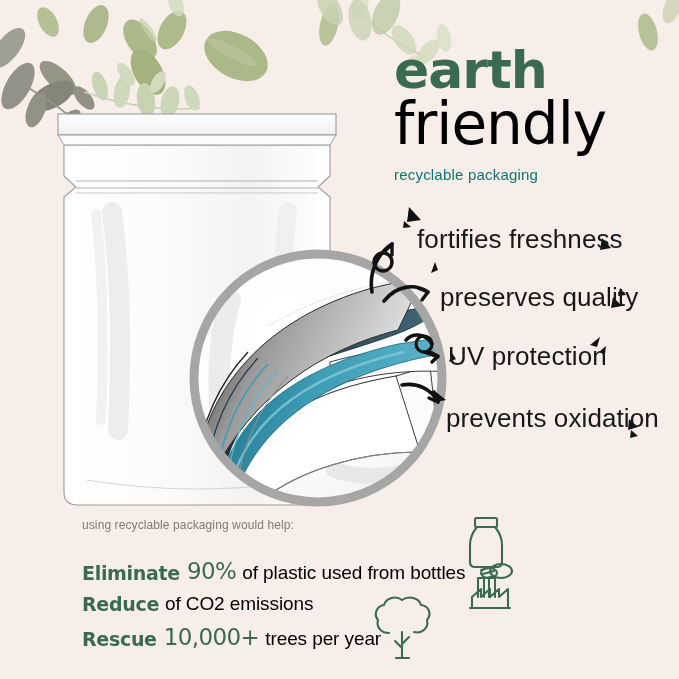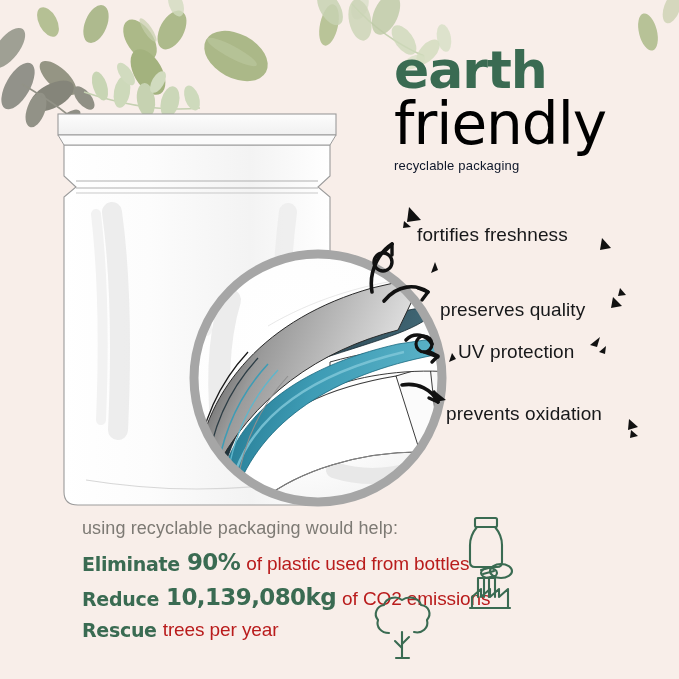--- a/index.html
+++ b/index.html
@@ -32,64 +32,64 @@
     font-weight:normal;
     font-size:58px;
     line-height:60px;
     letter-spacing:-1px;
     color:#000000;
     display:block;
     margin-top:-2px;
   }
   #title-sub{
     font-family:"Liberation Sans", sans-serif;
-    font-size:13px;
-    color:#0f172a;
+    font-size:15px;
+    color:#0f766e;
     display:block;
-    margin-top:4px;
+    margin-top:12px;
     letter-spacing:.2px;
   }
 
   
   .feature{
     position:absolute;
     font-family:"Liberation Sans", sans-serif;
-    font-size:19px;
+    font-size:26px;
     color:#17181a;
     white-space:nowrap;
     letter-spacing:.1px;
   }
   #feat-0{left:417px;top:224px;}
-  #feat-1{left:440px;top:299px;}
-  #feat-2{left:458px;top:341px;}
+  #feat-1{left:440px;top:282px;}
+  #feat-2{left:448px;top:341px;}
   #feat-3{left:446px;top:403px;text-align:center;}
 
   
   #stats{position:absolute;left:82px;top:518px;width:520px;}
   #stats-intro{
     font-family:"Liberation Sans", sans-serif;
-    font-size:18px;color:#7d7a74;letter-spacing:.1px;
-    margin-bottom:10px;
+    font-size:12px;color:#7d7a74;letter-spacing:.1px;
+    margin-bottom:26px;
   }
   .stat-row{
     display:flex;align-items:flex-end;
     margin-bottom:9px;white-space:nowrap;
   }
   .stat-verb{
     font-family:"DejaVu Sans", sans-serif;
     font-weight:bold;font-size:19px;color:#3a6b52;letter-spacing:-.3px;
   }
   .stat-value{
     font-family:"DejaVu Sans", sans-serif;
-    font-weight:bold;font-size:23px;color:#3a6b52;letter-spacing:-.6px;
+    font-weight:normal;font-size:23px;color:#3a6b52;letter-spacing:-.6px;
     margin-left:7px;
   }
   .stat-tail{
     font-family:"Liberation Sans", sans-serif;
-    font-size:19px;color:#b91c1c;letter-spacing:-.1px;
+    font-size:19px;color:#000000;letter-spacing:-.1px;
     margin-left:6px;
   }
 </style>
 </head>
 <body>
 
 <div id="stage">
 
   <svg class="layer" viewBox="0 0 679 679" xmlns="http://www.w3.org/2000/svg">
     <g opacity="0.95">
@@ -285,26 +285,26 @@
     <div id="stats-intro">using recyclable packaging would help:</div>
 
     <div class="stat-row">
       <span class="stat-verb">Eliminate</span>
       <span class="stat-value">90%</span>
       <span class="stat-tail">of plastic used from bottles</span>
     </div>
 
     <div class="stat-row">
       <span class="stat-verb">Reduce</span>
-      <span class="stat-value">10,139,080kg</span>
       <span class="stat-tail">of CO2 emissions</span>
     </div>
 
     <div class="stat-row">
       <span class="stat-verb">Rescue</span>
+      <span class="stat-value">10,000+</span>
       <span class="stat-tail">trees per year</span>
     </div>
   </div>
 
   <svg class="layer" viewBox="0 0 679 679" xmlns="http://www.w3.org/2000/svg" fill="none" stroke="#3a6b52" stroke-width="2.1" stroke-linejoin="round" stroke-linecap="round">
 
     <g>
       <rect x="475" y="518" width="22" height="9" rx="1.5"></rect>
       <path d="M477 527 C 472 533, 470 538, 470 545 L470 562 C 470 565, 472 567, 475 567
                L497 567 C 500 567, 502 565, 502 562 L502 545 C 502 538, 500 533, 495 527 Z"></path>

